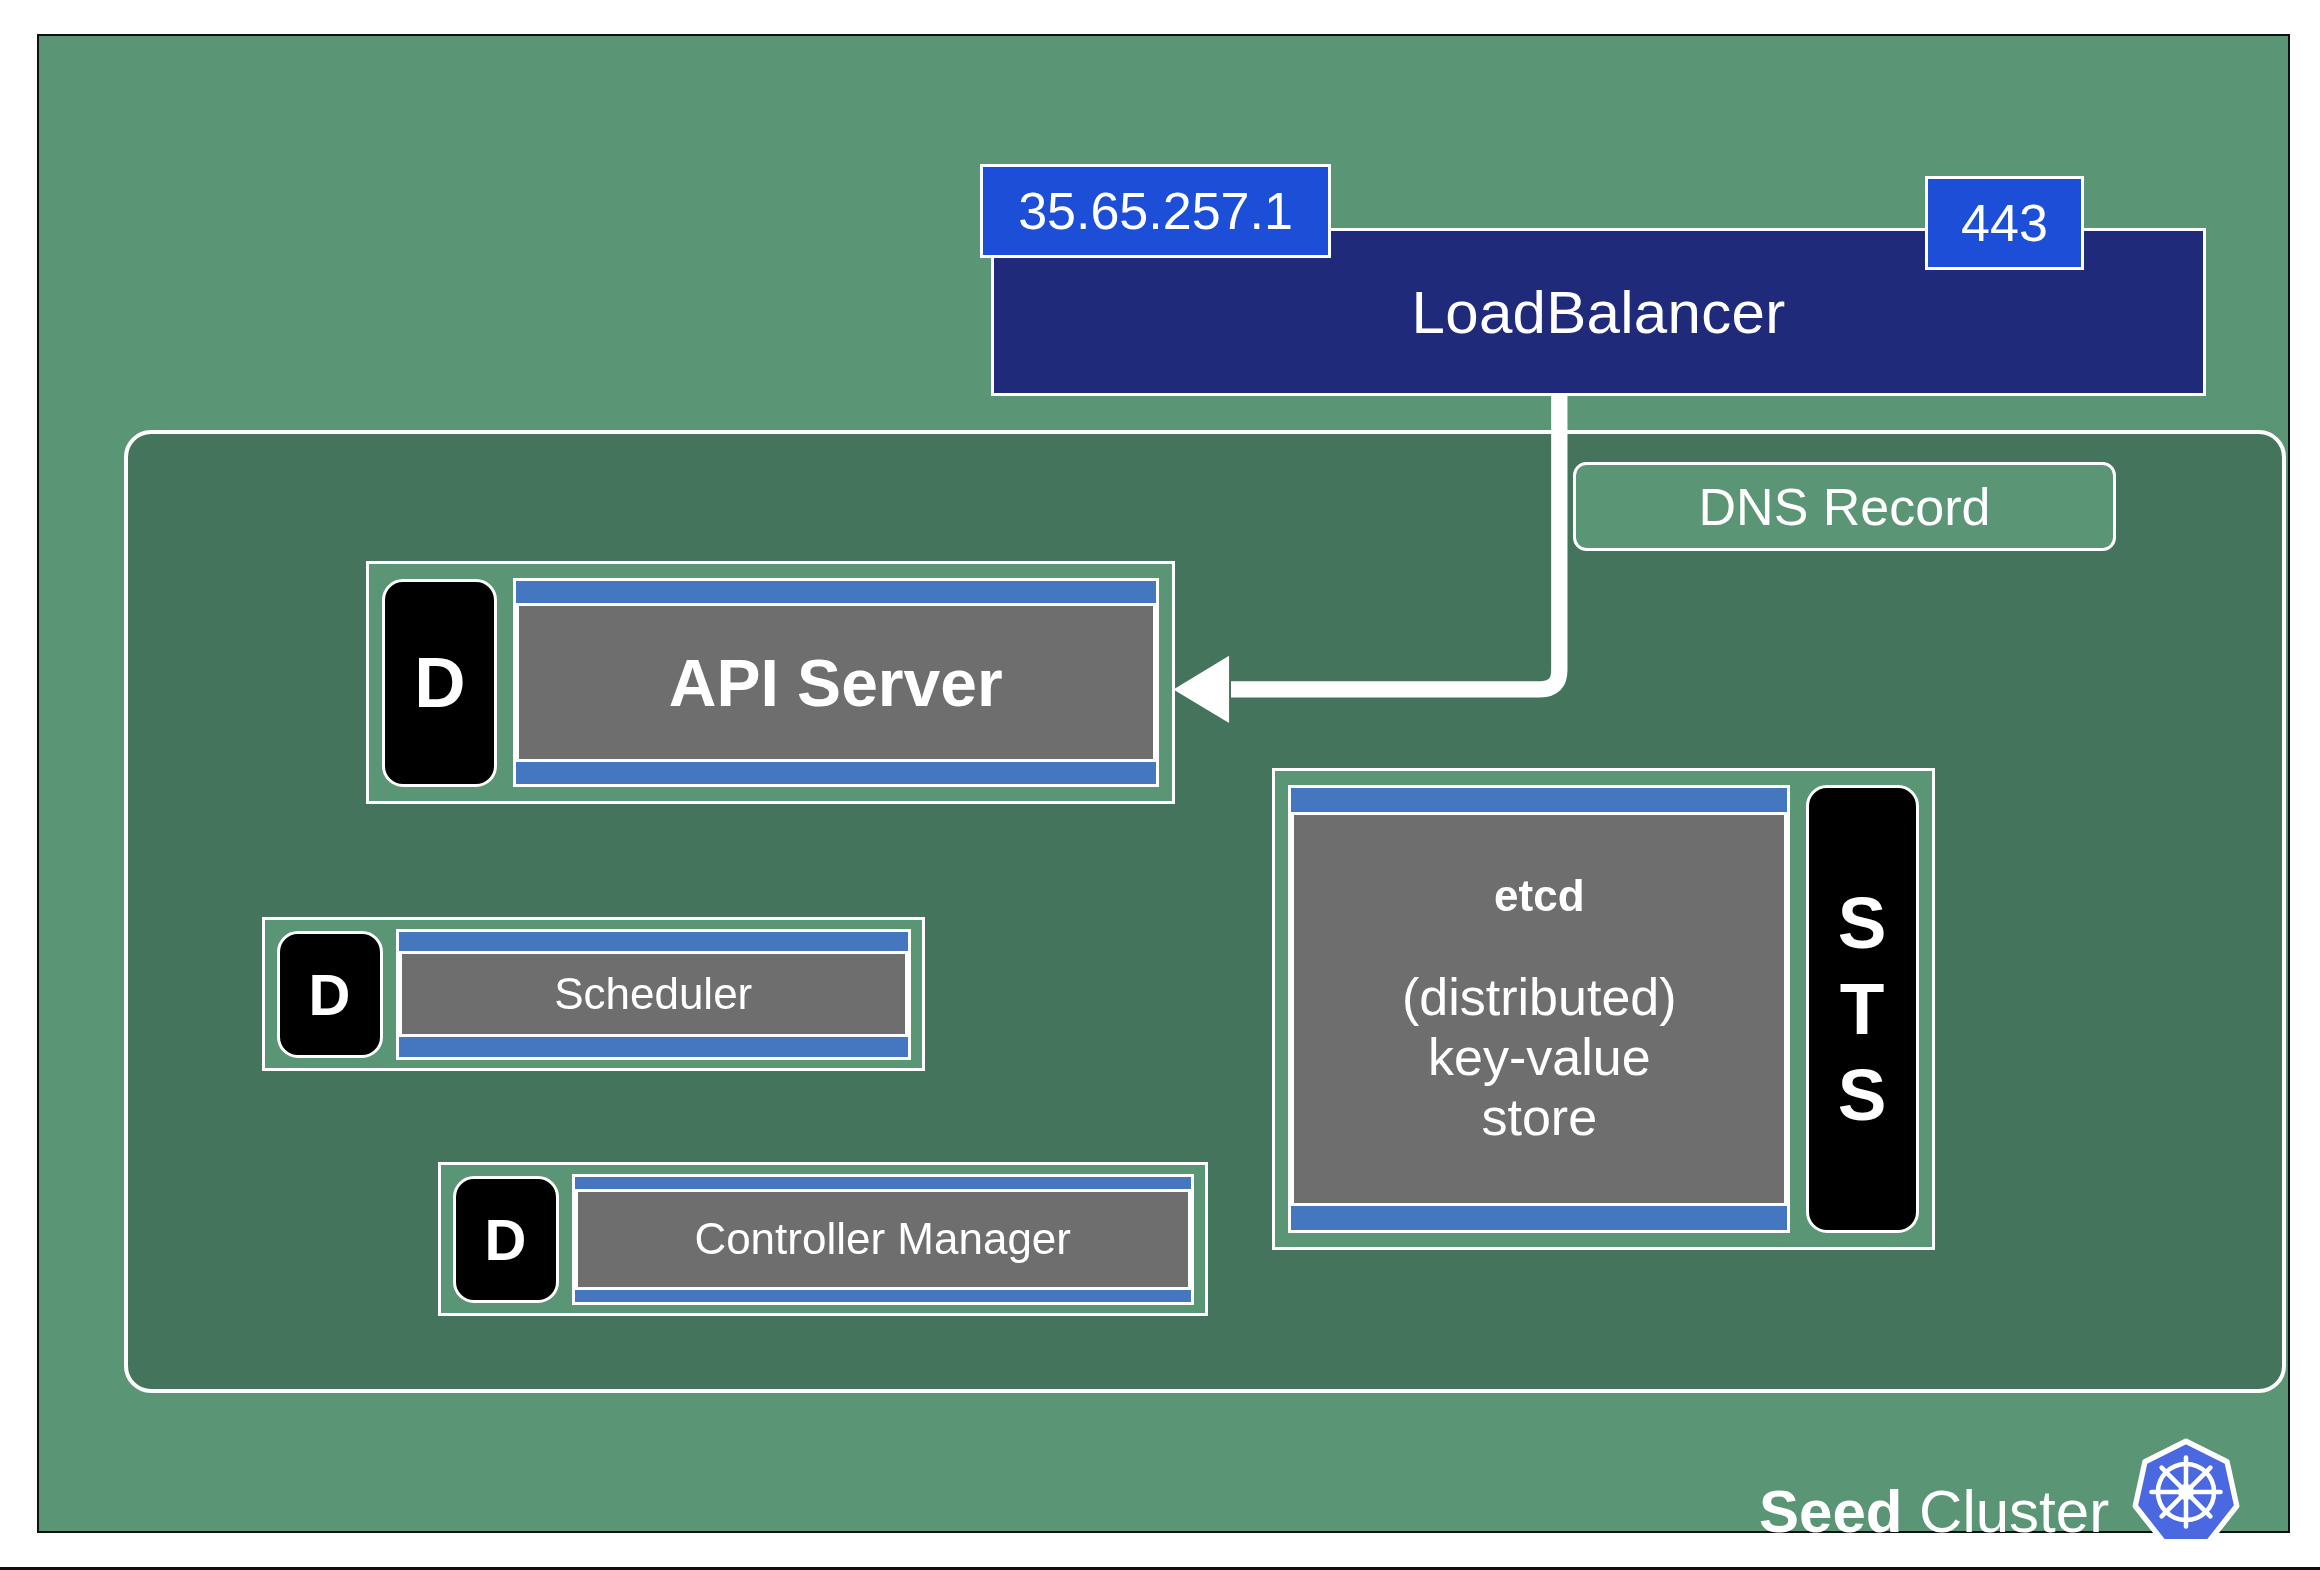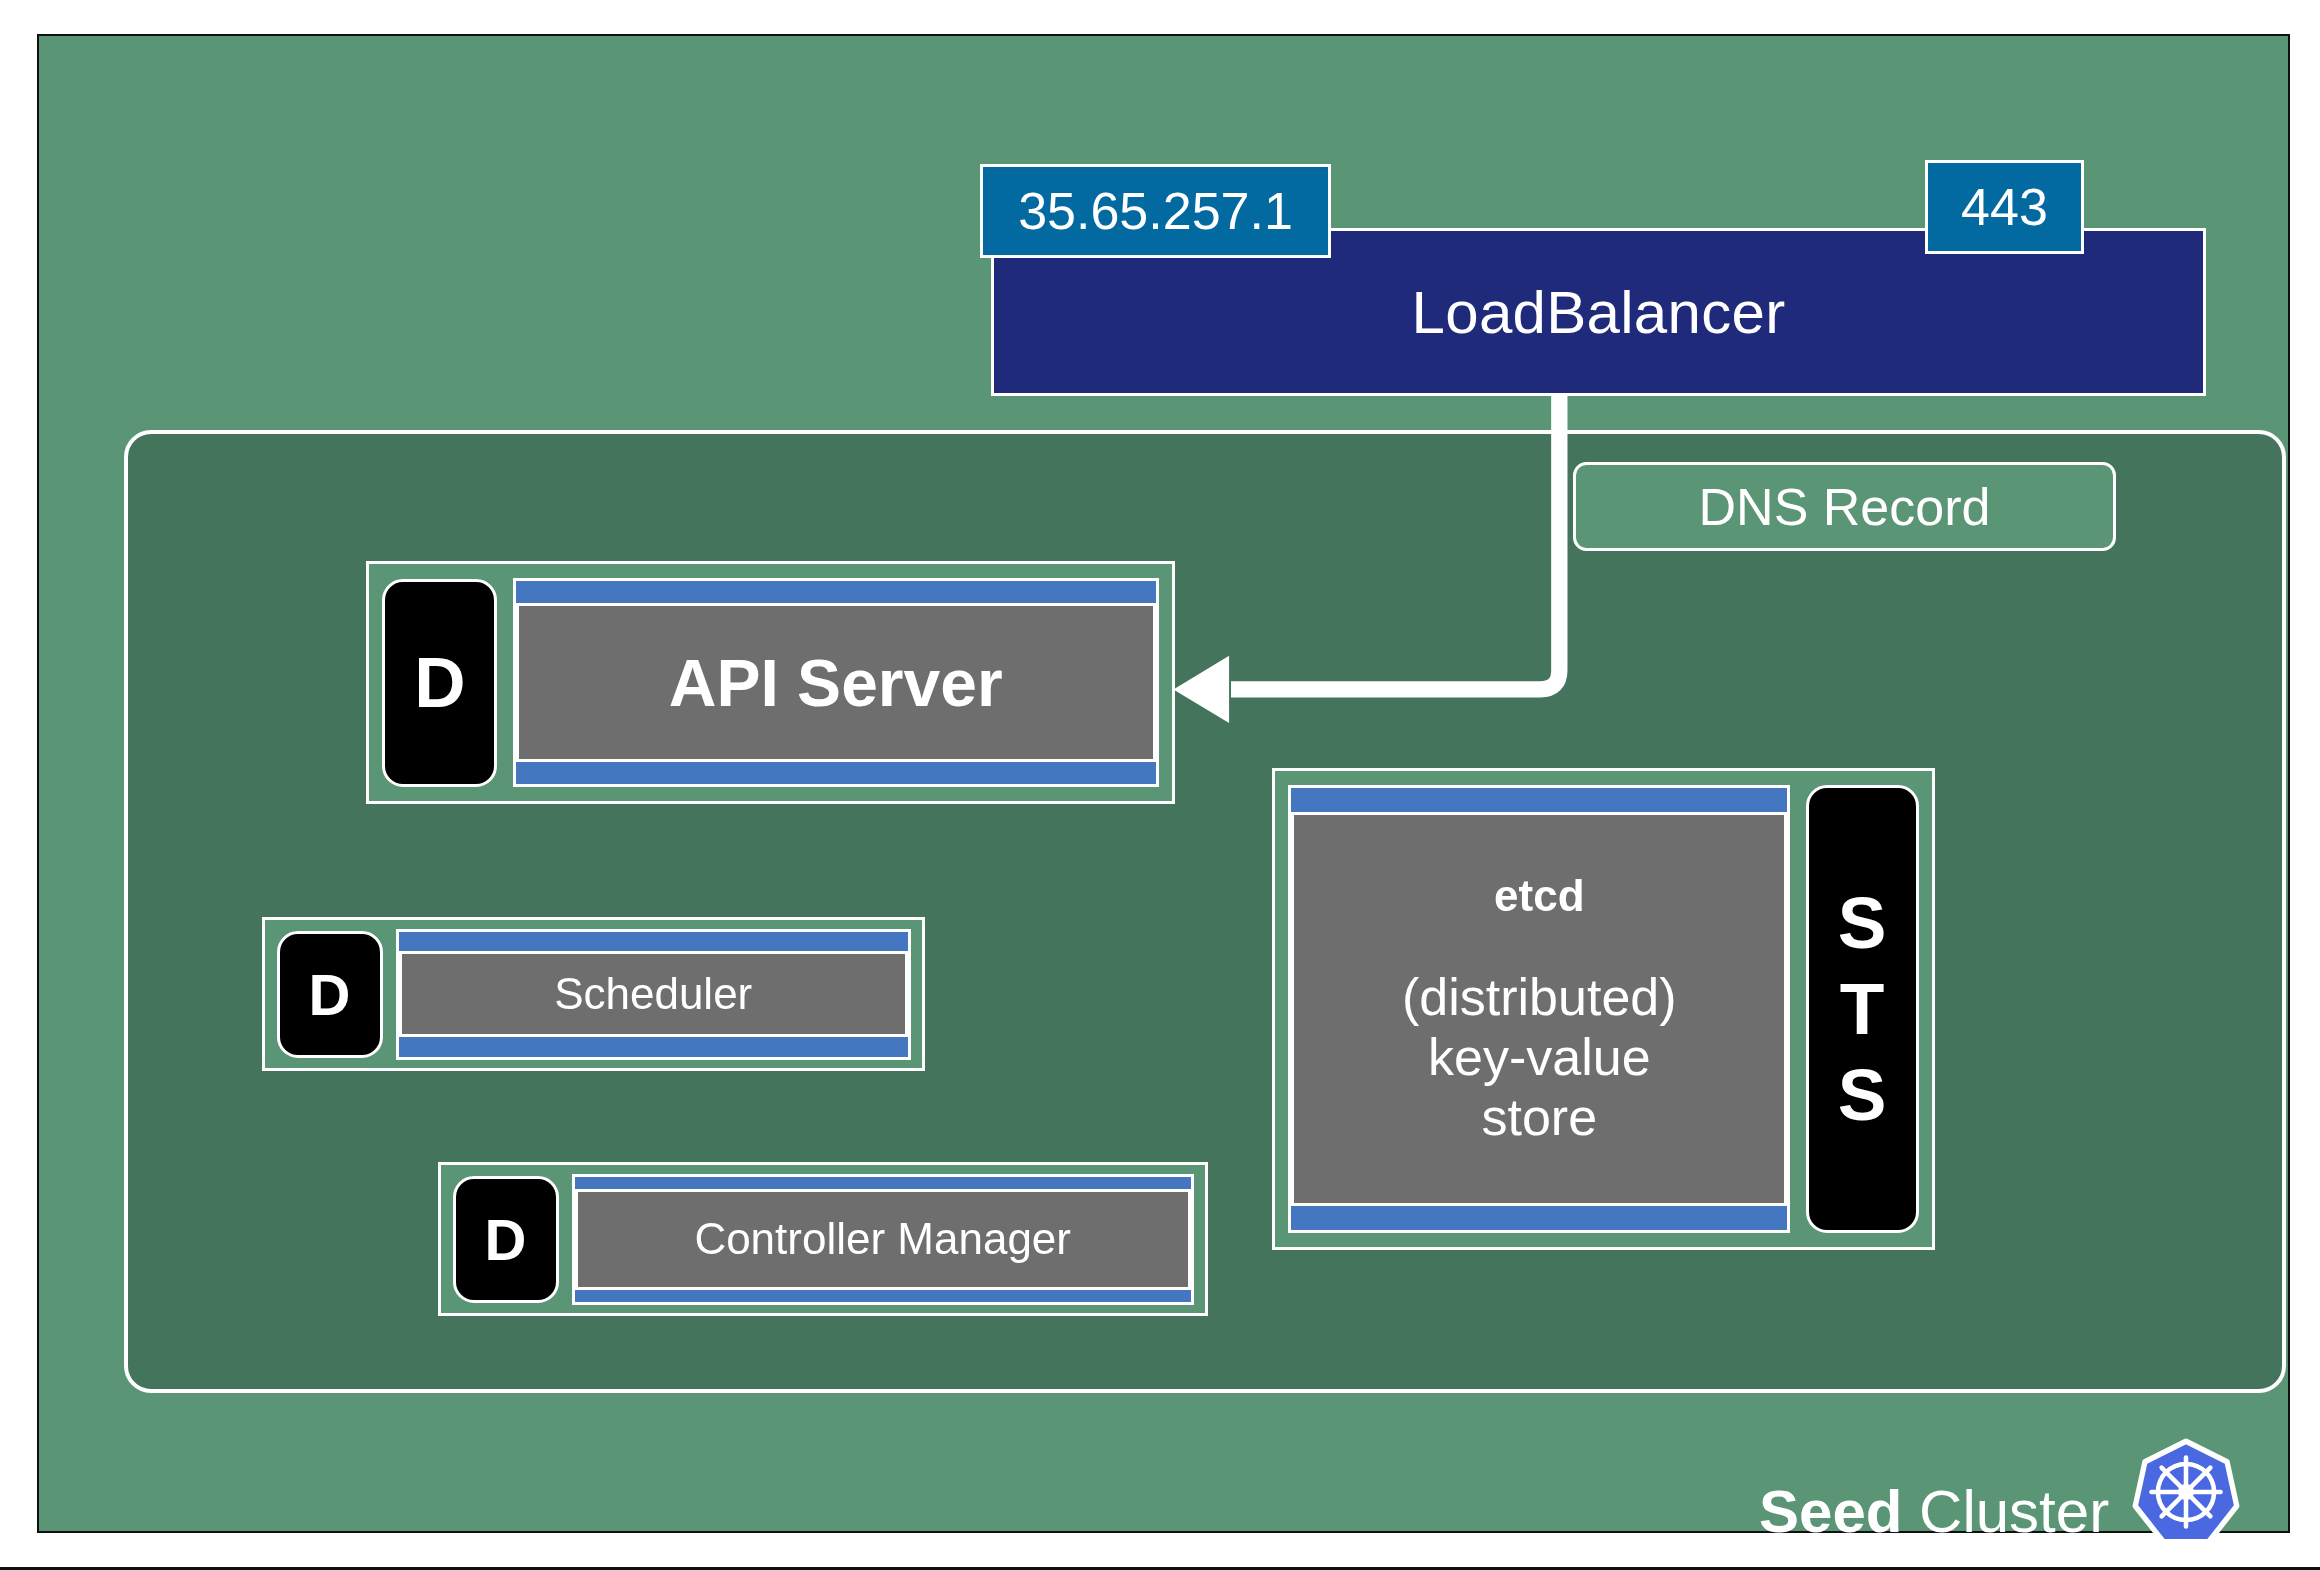--- a/index.html
+++ b/index.html
@@ -55,39 +55,39 @@
     justify-content: center;
     z-index: 6;
   }
   #loadbalancer-label {
     color: #ffffff;
     font-size: 60px;
     letter-spacing: 0.3px;
   }
   .port-badge {
     position: absolute;
-    background: #0369a1;
+    background: #1d4ed8;
     border: 3.8px solid #ffffff;
     box-sizing: border-box;
     display: flex;
     align-items: center;
     justify-content: center;
     color: #ffffff;
     z-index: 8;
   }
   #lb-ip-badge {
     left: 941px;
     top: 128px;
     width: 351px;
     height: 94px;
     font-size: 52px;
   }
   #lb-port-badge {
     left: 1886px;
-    top: 124px;
+    top: 140px;
     width: 159px;
     height: 94px;
     font-size: 52px;
   }
 
   
   #dns-record-box {
     position: absolute;
     left: 1534px;
     top: 426px;

